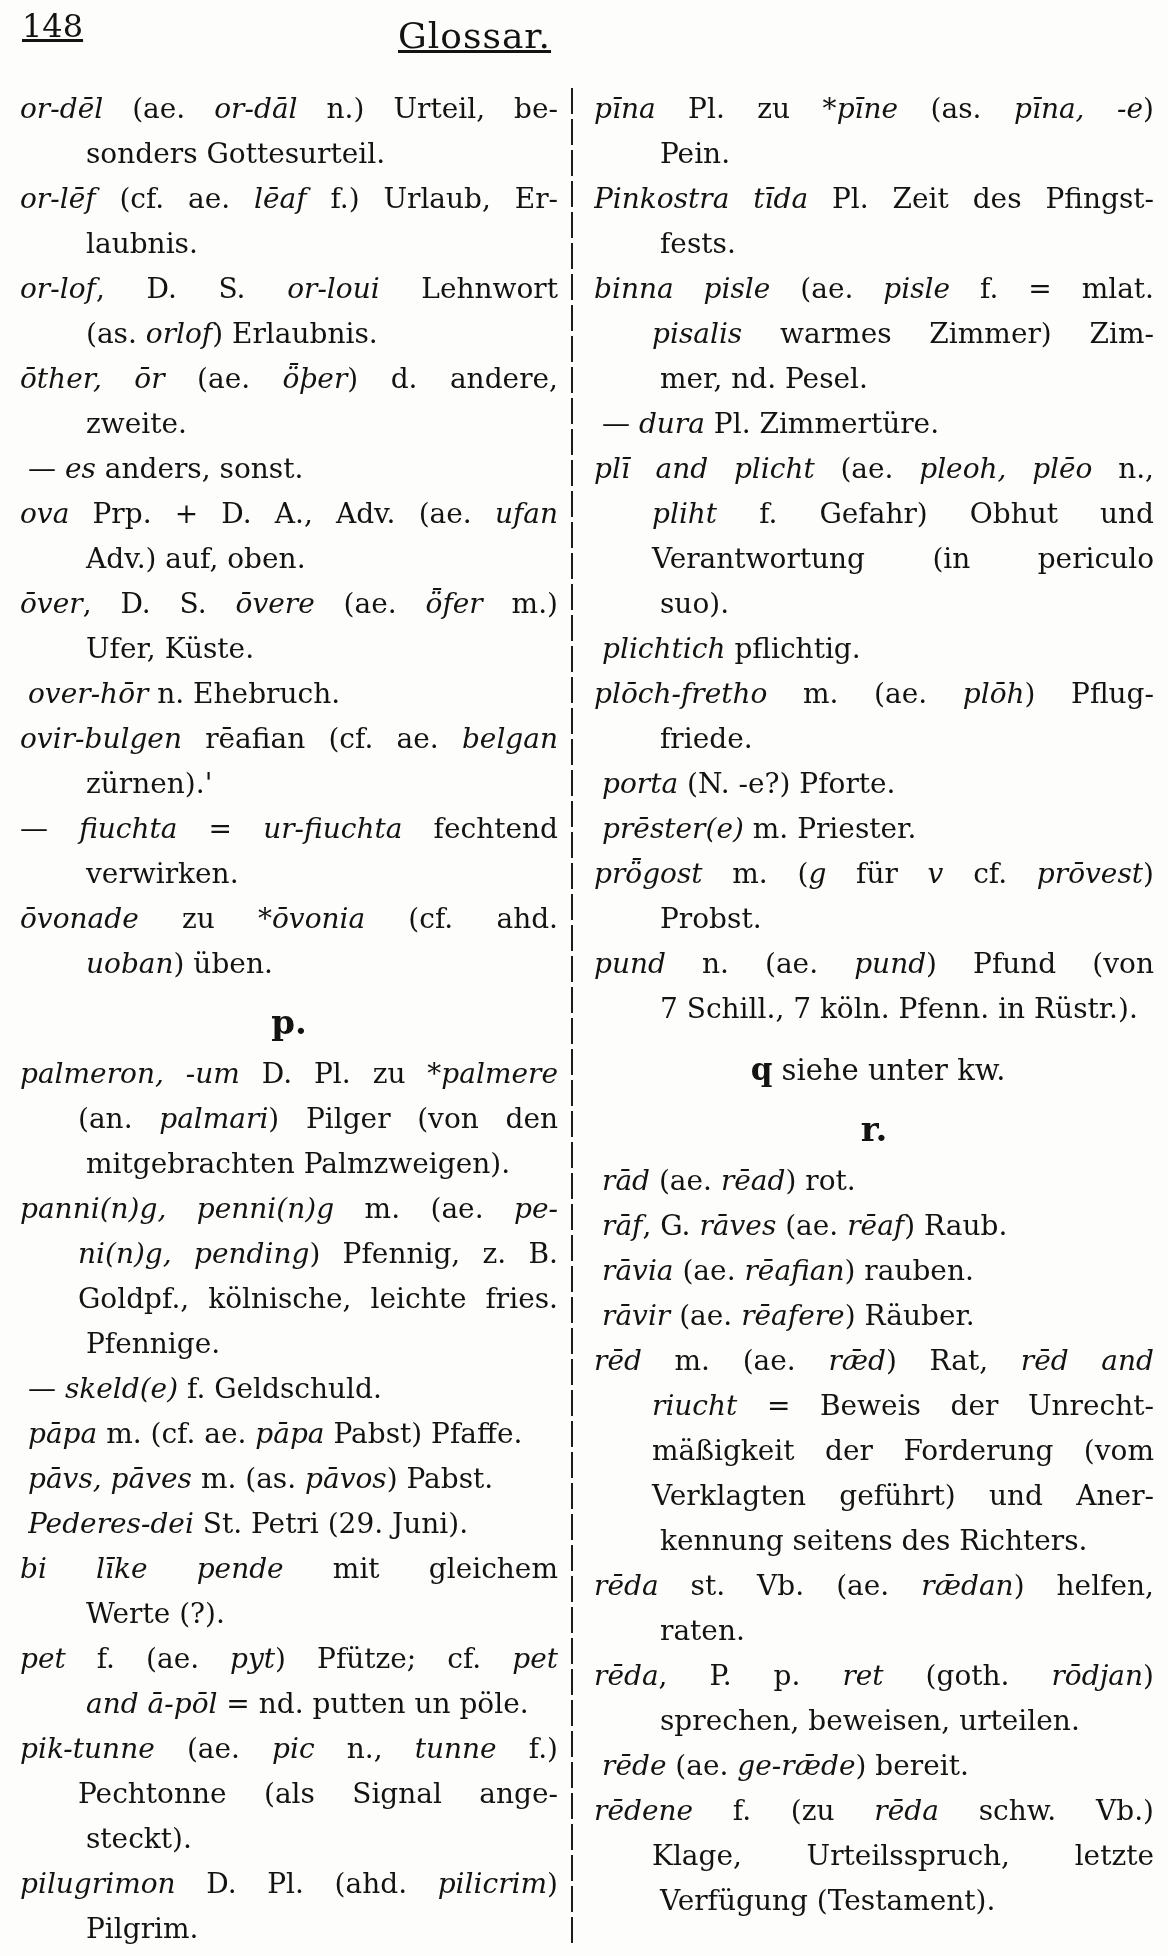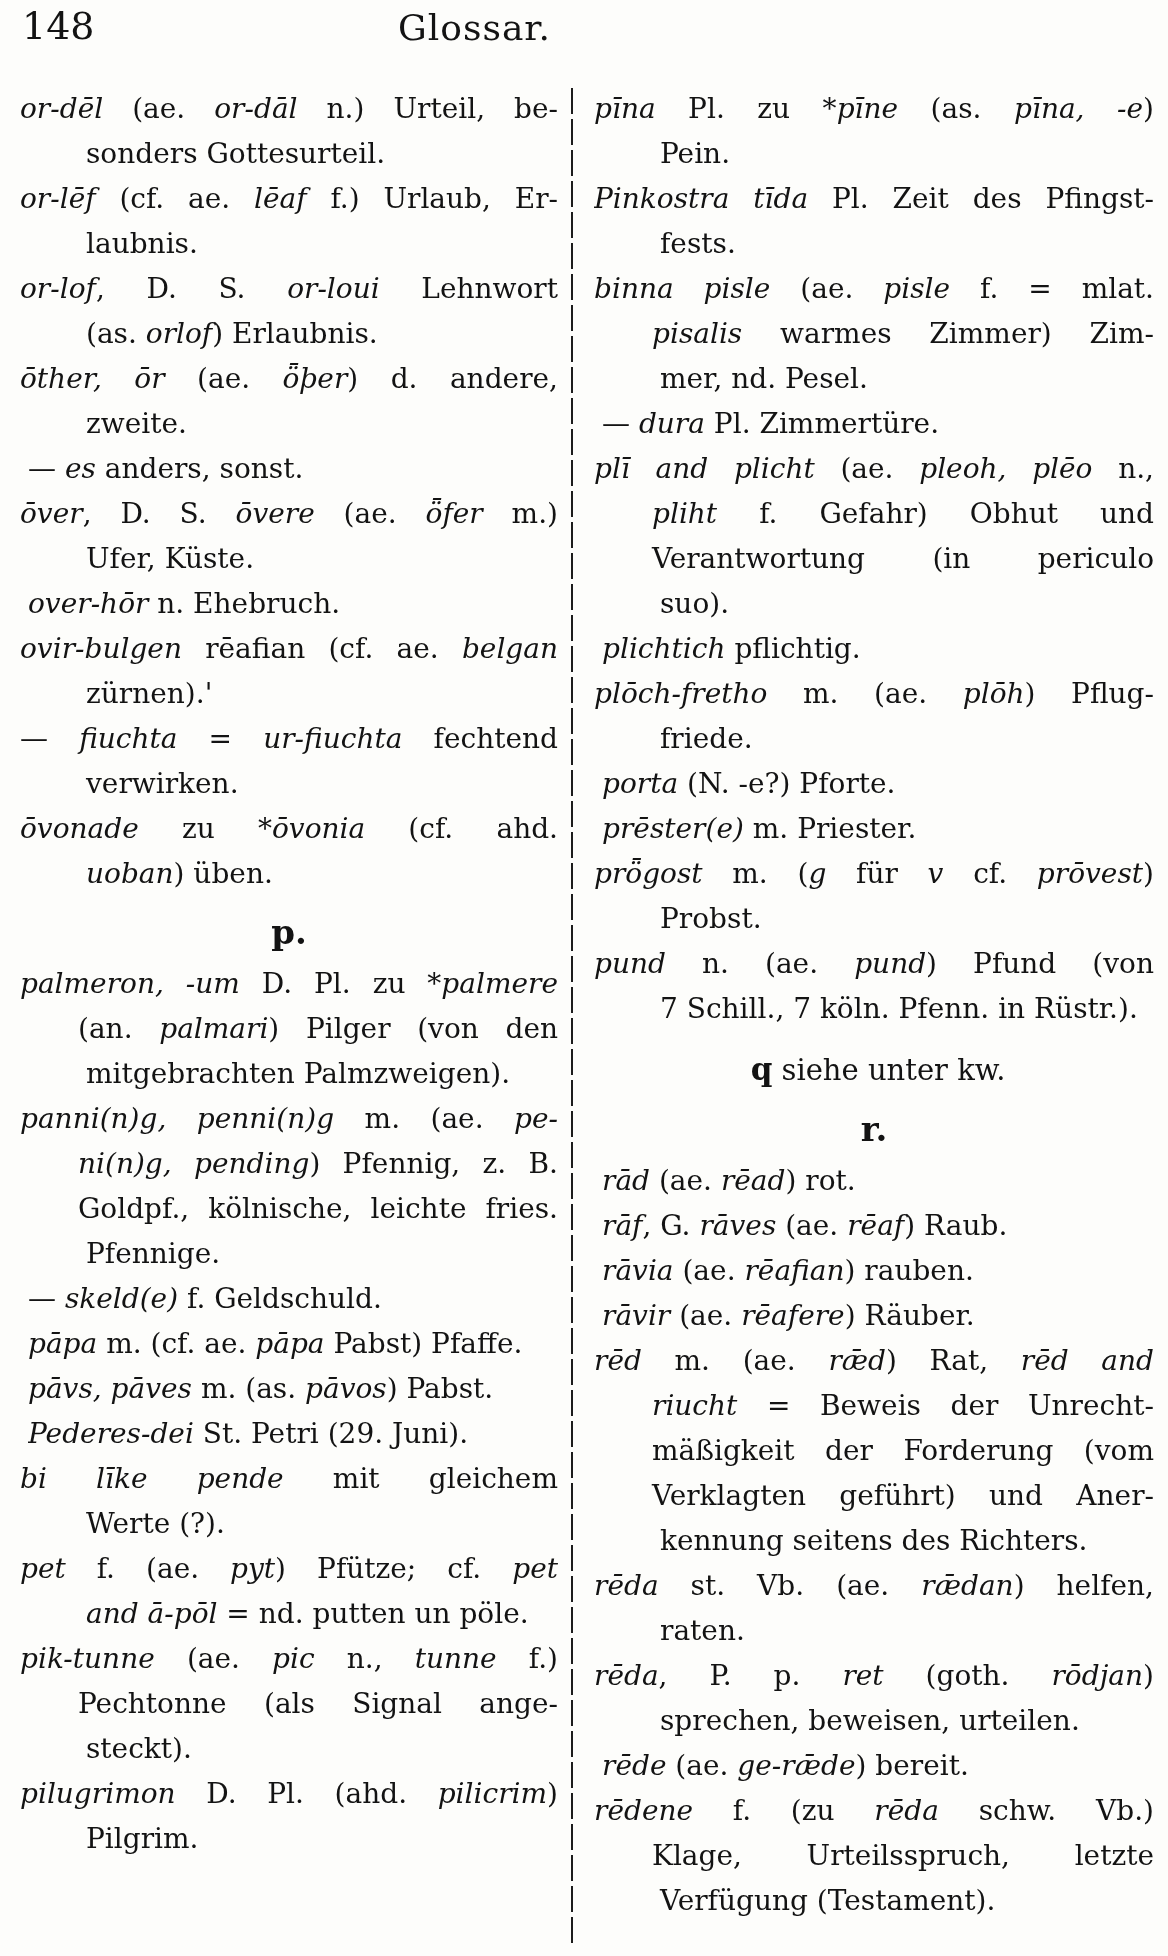--- a/index.html
+++ b/index.html
@@ -6,25 +6,25 @@
   .page {
     position:relative;
     width:1168px; height:1956px;
     background:#fdfdfb;
     color:#131313;
     font-family:"DejaVu Serif", serif;
     overflow:hidden;
   }
   .page-number {
     position:absolute; left:22px; top:2px;
-    font-size:38px; line-height:48px;
+    font-size:32px; line-height:48px;text-decoration:underline;
   }
   .page-title {
-    position:absolute; left:398px; top:4px;
-    font-size:36px; line-height:48px; letter-spacing:1px;
+    position:absolute; left:398px; top:12px;
+    font-size:36px; line-height:48px; letter-spacing:1px;text-decoration:underline;
   }
   .column { position:absolute; top:86px; }
   .column-left  { left:20px;  width:538px; }
   .column-right { left:594px; width:560px; }
   .column-divider {
     position:absolute; left:571px; top:88px; bottom:8px;
     width:2px;
     background:repeating-linear-gradient(#1c1c1c 0 26px, transparent 26px 31px);
   }
   .entry { font-size:28px; margin:0; }
@@ -62,20 +62,24 @@
         <div class="ln cont last"><span>(as. </span><i>orlof</i><span>) Erlaubnis.</span></div>
       </div>
       <div class="entry">
         <div class="ln"><i>ōther, ōr</i><span> (ae. </span><i>ȫþer</i><span>) d. andere,</span></div>
         <div class="ln cont last"><span>zweite.</span></div>
       </div>
       <div class="entry">
         <div class="ln last"><span>— </span><i>es</i><span> anders, sonst.</span></div>
       </div>
       <div class="entry">
+        <div class="ln"><i>ova</i><span> Prp. + D. A., Adv. (ae. </span><i>ufan</i></div>
+        <div class="ln cont last"><span>Adv.) auf, oben.</span></div>
+      </div>
+      <div class="entry">
         <div class="ln"><i>ōver</i><span>, D. S. </span><i>ōvere</i><span> (ae. </span><i>ȫfer</i><span> m.)</span></div>
         <div class="ln cont last"><span>Ufer, Küste.</span></div>
       </div>
       <div class="entry">
         <div class="ln last"><i>over-hōr</i><span> n. Ehebruch.</span></div>
       </div>
       <div class="entry">
         <div class="ln"><i>ovir-bulgen</i><span> rēafian (cf. ae. </span><i>belgan</i></div>
         <div class="ln cont last"><span>zürnen).'</span></div>
       </div>

